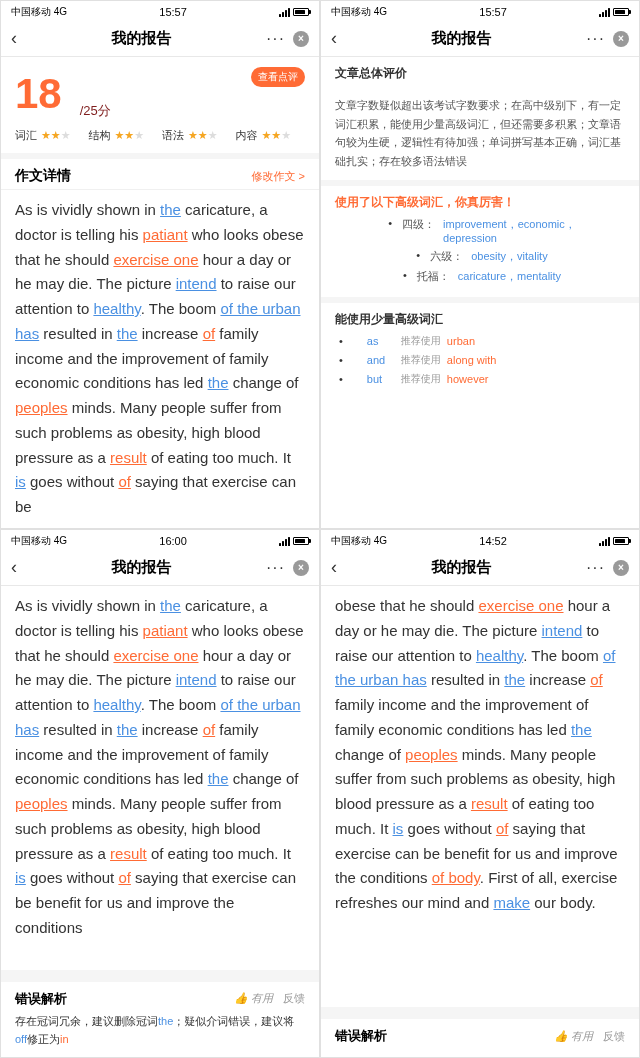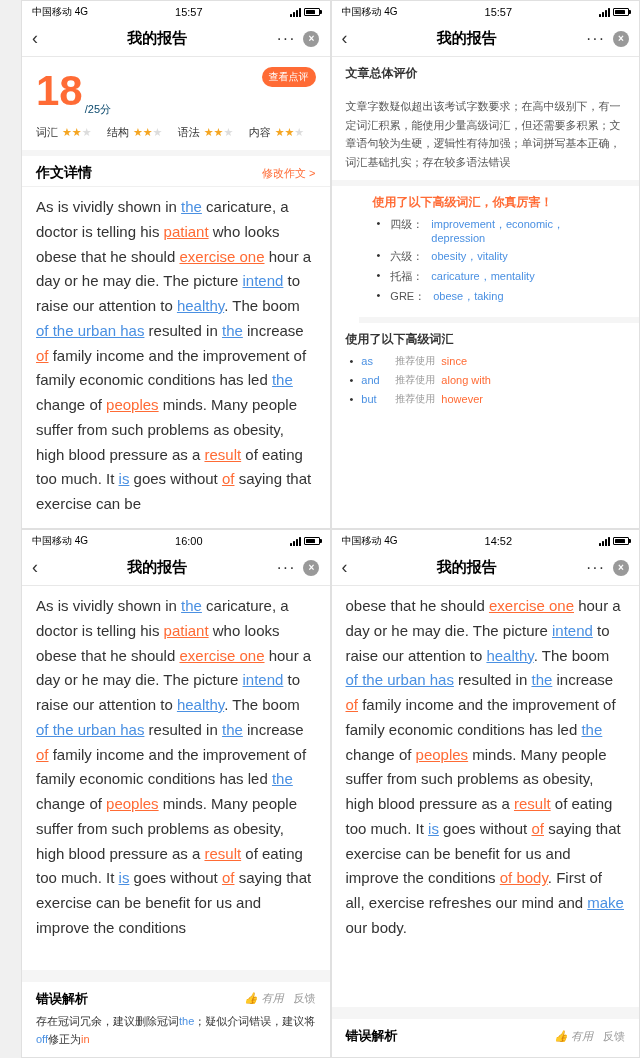--- a/index.html
+++ b/index.html
@@ -13,21 +13,20 @@
       flex-direction: column;
     }
 
     
     .screen-grid {
       display: grid;
       grid-template-columns: 1fr 1fr;
       grid-template-rows: 529px 529px;
       width: 640px;
       height: 1058px;
-      padding-left: 21px;
     }
 
     .panel {
       background: #fff;
       overflow: hidden;
       border: 0.5px solid #e0e0e0;
       display: flex;
       flex-direction: column;
     }
 
@@ -82,32 +81,32 @@
       position: absolute;
       top: 10px; right: 14px;
       background: #ff6b35;
       color: #fff;
       font-size: 10px;
       padding: 3px 7px;
       border-radius: 10px;
     }
     .score-main {
       display: flex;
-      align-items: flex-start;
-      gap: 2px;
+      align-items: center;
+      gap: 18px;
       margin-bottom: 8px;
     }
     .score-number {
       font-size: 42px;
       font-weight: 700;
       color: #ff6b35;
     }
     .score-denom {
-      font-size: 11px;
-      color: #0c4a6e;
+      font-size: 13px;
+      color: #7f1d1d;
       margin-top: 35px;
     }
     .score-metrics {
       display: grid;
       grid-template-columns: 1fr 1fr 1fr 1fr;
       gap: 4px;
       font-size: 11px;
       color: #333;
     }
     .metric-row {
@@ -148,56 +147,58 @@
     .section-title {
       font-size: 12px;
       font-weight: 600;
       color: #333;
       margin-bottom: 15px;
     }
     .overall-text {
       font-size: 11px;
       color: #555;
       line-height: 1.7;
-    }
-
-    .vocab-section { padding: 8px 14px; border-bottom: 6px solid #f5f5f5; margin-left: 27px; }
+      font-family: Liberation Mono, monospace;
+    }
+
+    .vocab-section { padding: 8px 14px; border-bottom: 6px solid #f5f5f5; }
     .vocab-title {
       font-size: 12px;
       font-weight: 600;
       color: #ff6b35;
       margin-bottom: 6px;
     }
     .vocab-list { list-style: none; }
     .vocab-item {
       display: flex;
       align-items: flex-start;
       gap: 8px;
       font-size: 11px;
       color: #333;
       margin-bottom: 5px;
       padding-left: 4px;
+      justify-content: center;
     }
     .vocab-item::before { content: '•'; color: #333; margin-right: 2px; }
     .vocab-level { color: #555; min-width: 30px; }
     .vocab-words { color: #4a90e2; }
 
     .conjunction-section { padding: 8px 14px; }
     .conj-title { font-size: 12px; font-weight: 600; color: #333; margin-bottom: 6px; }
     .conj-list { list-style: none; }
     .conj-item {
       display: flex;
       align-items: center;
       gap: 6px;
       font-size: 11px;
       margin-bottom: 5px;
       padding-left: 4px;
     }
     .conj-item::before { content: '•'; color: #333; margin-right: 2px; }
-    .conj-word { color: #4a90e2; min-width: 28px; }
+    .conj-word { color: #4a90e2; min-width: 28px; margin-left: 16px; }
     .conj-label { color: #999; font-size: 10px; }
     .conj-suggest { color: #ff6b35; }
 
     
     .error-section {
       border-top: 6px solid #f5f5f5;
       padding: 8px 14px;
     }
     .error-header {
       display: flex;
@@ -316,34 +317,30 @@
           <span class="vocab-words">improvement，economic，<br>depression</span>
         </li>
         <li class="vocab-item">
           <span class="vocab-level">六级：</span>
           <span class="vocab-words">obesity，vitality</span>
         </li>
         <li class="vocab-item">
           <span class="vocab-level">托福：</span>
           <span class="vocab-words">caricature，mentality</span>
         </li>
-        <li class="vocab-item">
-          <span class="vocab-level">GRE：</span>
-          <span class="vocab-words">obese，taking</span>
-        </li>
       </ul>
     </div>
 
     <div class="conjunction-section">
-      <div class="conj-title">使用了以下高级词汇</div>
+      <div class="conj-title">能使用少量高级词汇</div>
       <ul class="conj-list">
         <li class="conj-item">
           <span class="conj-word">as</span>
           <span class="conj-label">推荐使用</span>
-          <span class="conj-suggest">since</span>
+          <span class="conj-suggest">urban</span>
         </li>
         <li class="conj-item">
           <span class="conj-word">and</span>
           <span class="conj-label">推荐使用</span>
           <span class="conj-suggest">along with</span>
         </li>
         <li class="conj-item">
           <span class="conj-word">but</span>
           <span class="conj-label">推荐使用</span>
           <span class="conj-suggest">however</span>

